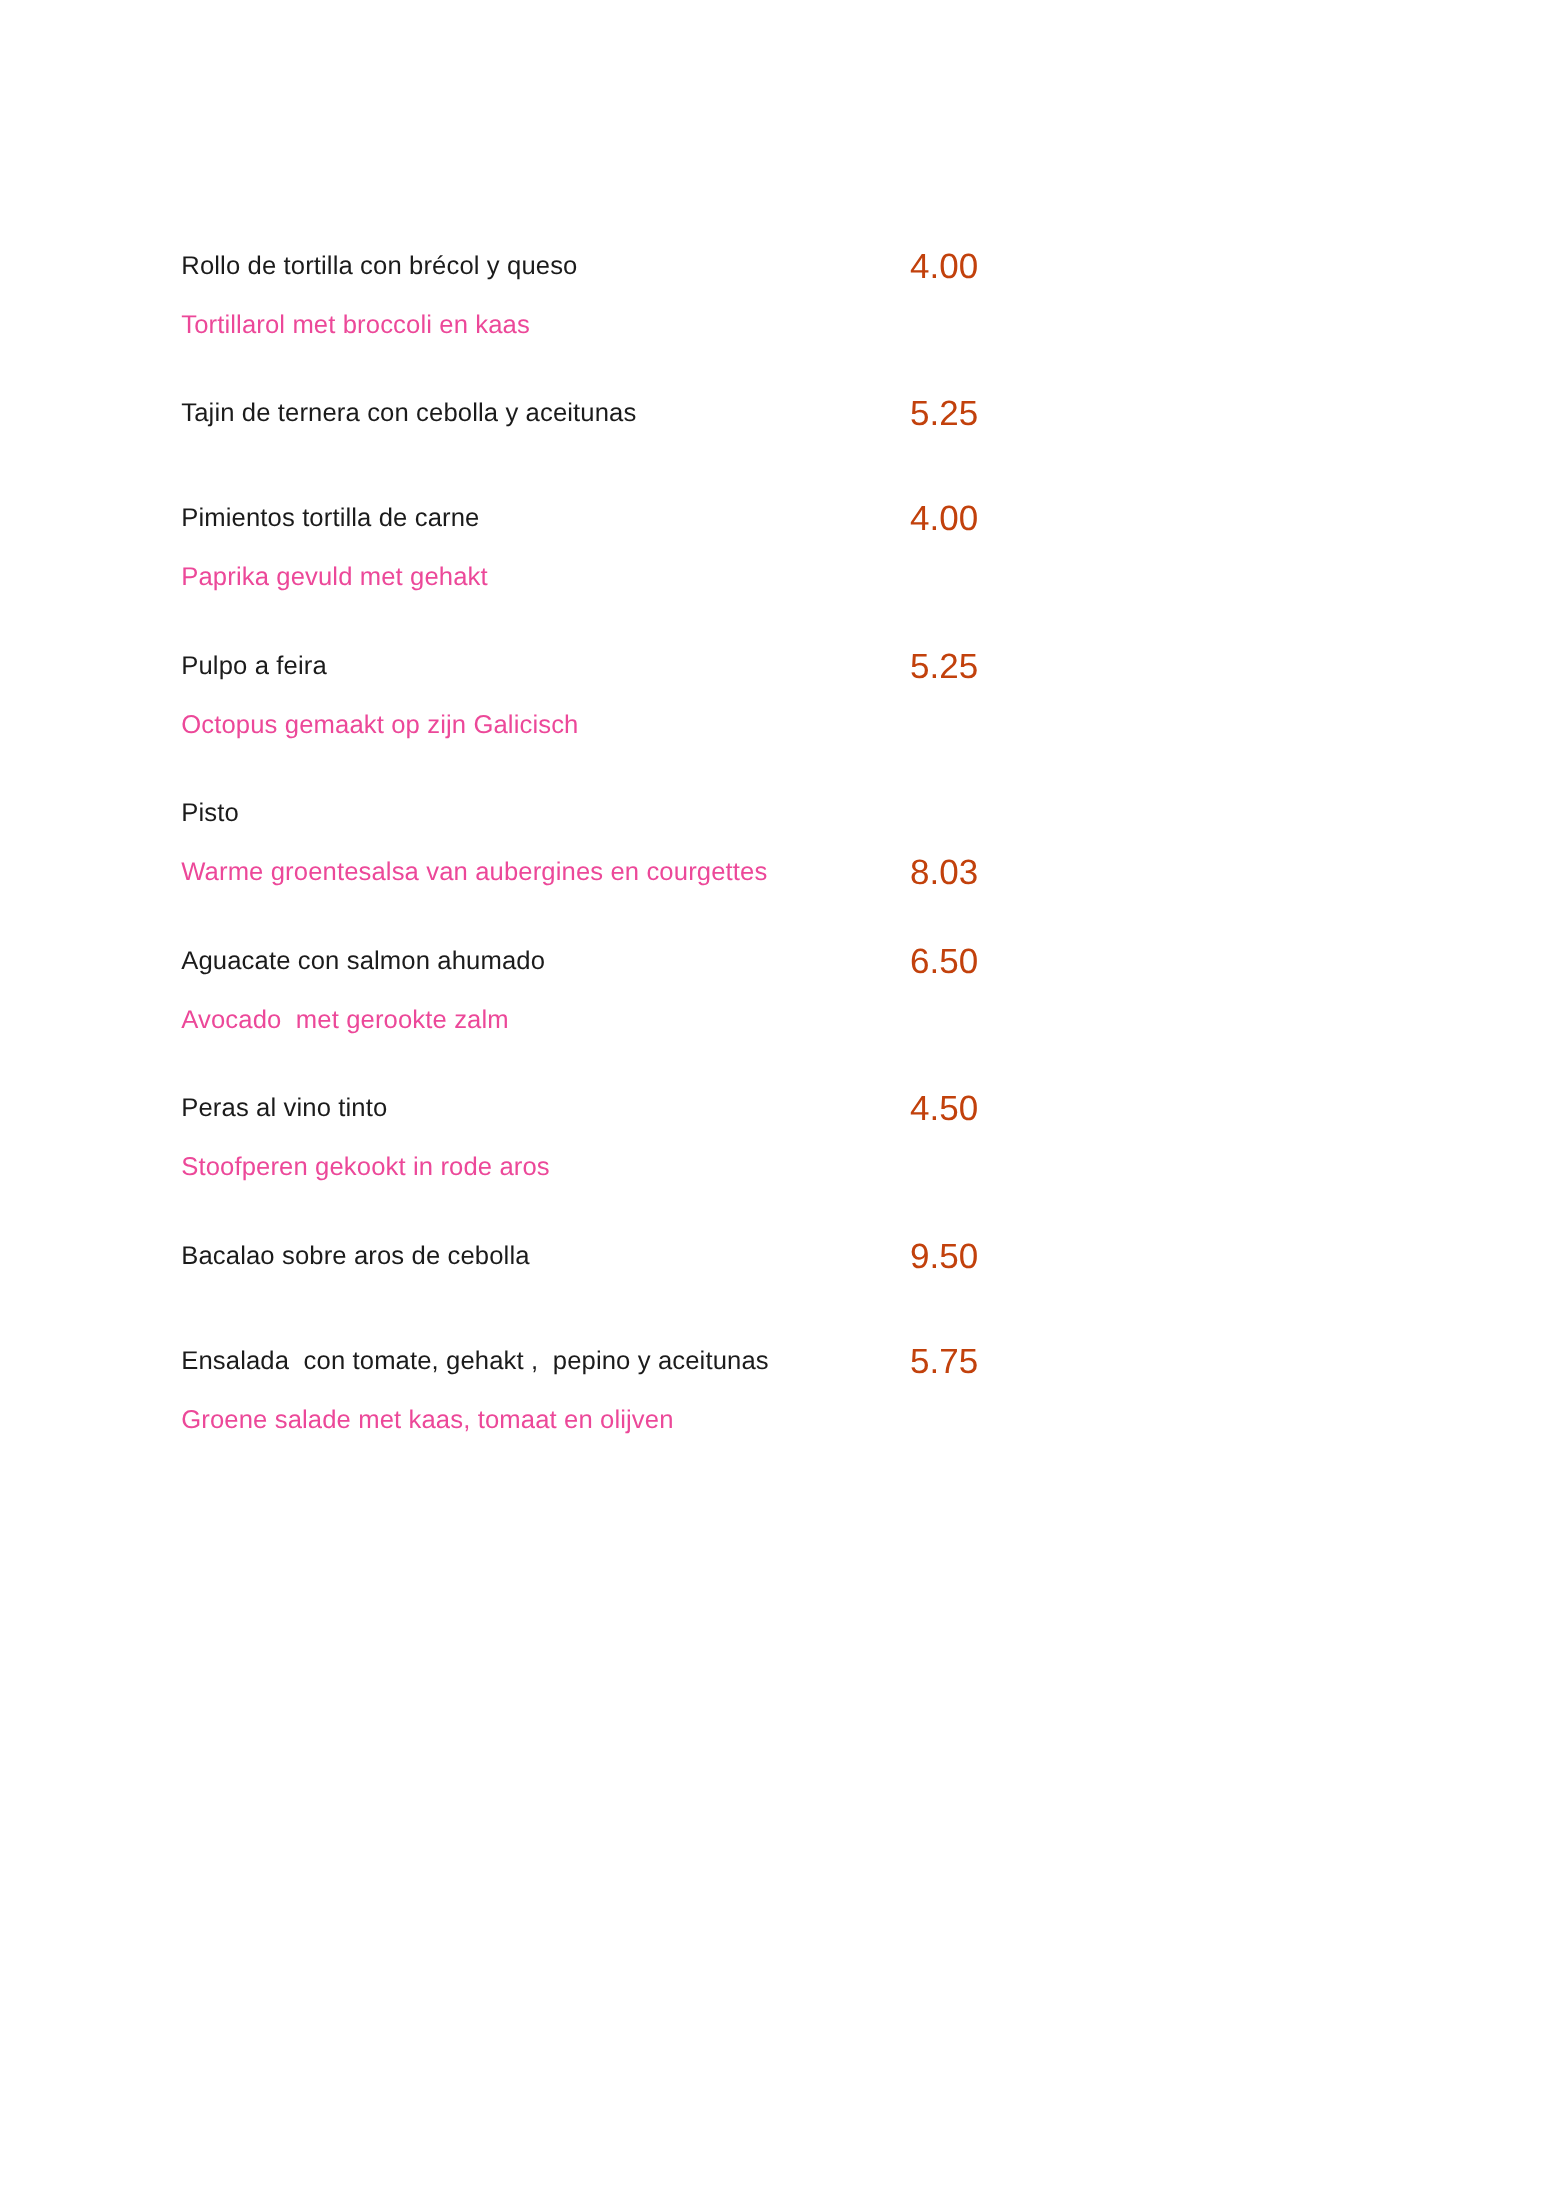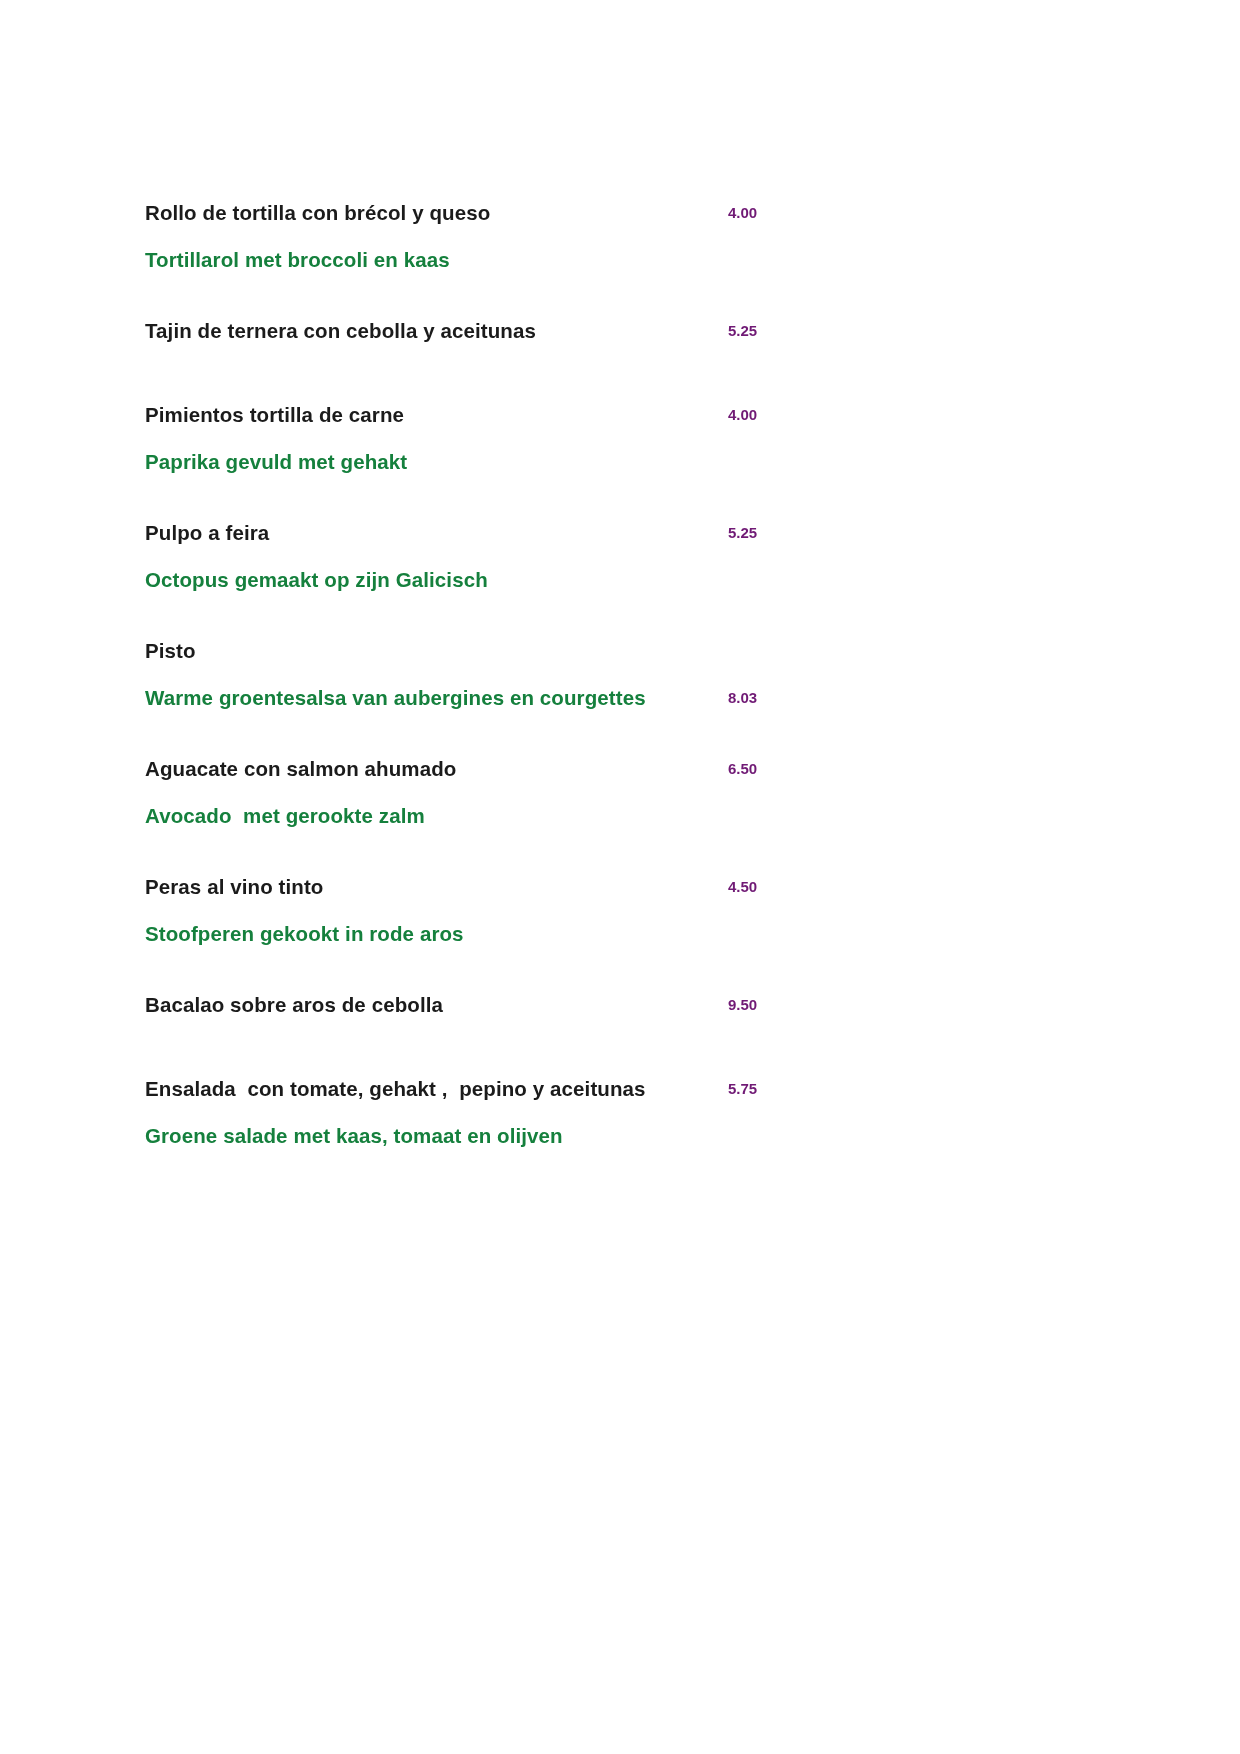--- a/index.html
+++ b/index.html
@@ -29,40 +29,39 @@
     width: 700px;
   }
   .menu-item {
     position: relative;
     margin-bottom: 37px;
   }
   .row {
     position: relative;
     height: 34px;
     line-height: 34px;
-    font-weight: bold;
   }
   .name {
     font-size: 20.5px;
     letter-spacing: 0.1px;
     white-space: pre;
     color: #1b1b1b;
   }
   .translation {
     font-size: 20.5px;
     letter-spacing: 0.1px;
     white-space: pre;
-    color: #15803d;
+    color: #ec4899;
   }
   .price {
     position: absolute;
     left: 583px;
     top: 0;
-    font-size: 15px;
-    color: #701a75;
+    font-size: 28px;
+    color: #c2410c;
     white-space: pre;
   }
   .gap-sm { height: 13px; }
 </style>
 </head>
 <body>
 
 <div class="page">
   <div class="menu-list" id="menu-list">
       <div class="menu-item">

